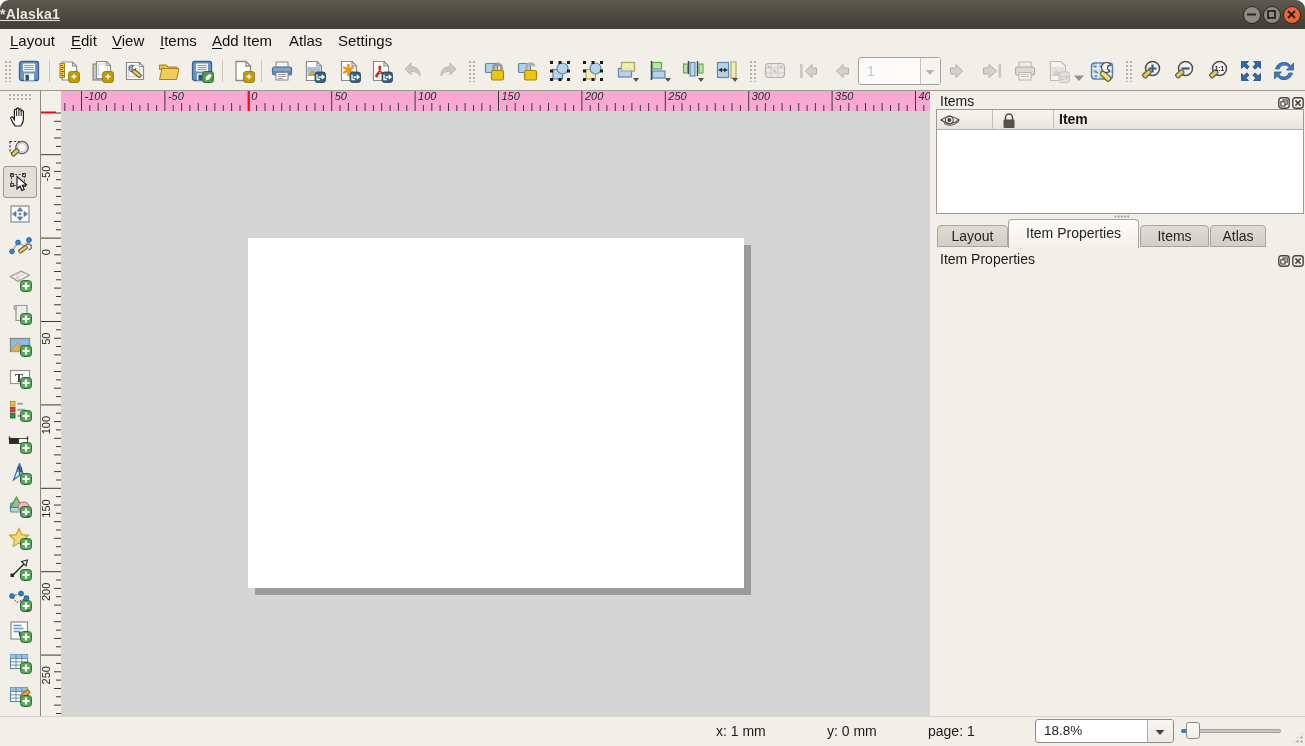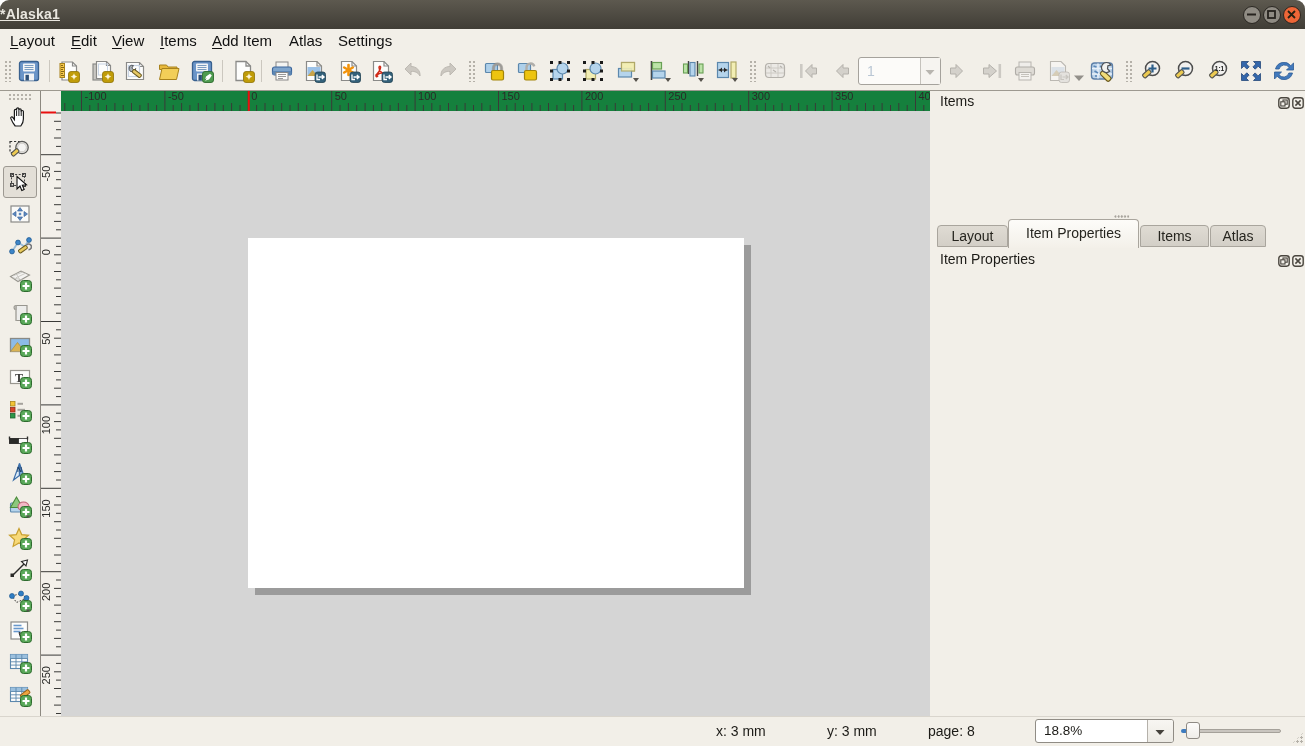--- a/index.html
+++ b/index.html
@@ -11,21 +11,21 @@
 .mi{top:32px;font-size:15px;color:#111;}
 #toolbar{left:0;top:52px;width:1305px;height:38px;background:#f2efe8;}
 .ti{position:absolute;top:59px;width:24px;height:24px;}
 .tsep{position:absolute;top:60px;width:1px;height:22px;background:#cbc7bf;}
 .grip{position:absolute;top:60px;width:8px;height:22px;background-image:radial-gradient(circle at 2px 2px,#b5b1a9 1px,transparent 1.2px);background-size:4px 4px;}
 #lefttb{left:0;top:90px;width:40px;height:626px;background:#f2efe8;}
 .li{position:absolute;left:8px;width:24px;height:24px;}
 #canvas{left:61px;top:111px;width:869px;height:605px;background:#d5d5d5;}
 #page{position:absolute;background:#ffffff;}
 #pageshadow{position:absolute;background:#9b9b9b;}
-#rtop{left:61px;top:90px;width:869px;height:21px;background:#15803d;}
+#rtop{left:61px;top:90px;width:869px;height:21px;background:#f9a8d4;font-style:italic;}
 #rleft{left:41px;top:111px;width:20px;height:605px;background:#f3f0ea;}
 #rcorner{left:41px;top:90px;width:20px;height:21px;background:#f3f0ea;}
 #panel{left:931px;top:91px;width:374px;height:625px;background:#f2efe8;}
 .ptitle{font-size:14px;color:#1c1b17;}
 .dockbtn{position:absolute;width:12px;height:12px;}
 #itemsframe{position:absolute;left:5px;top:18px;width:368px;height:105px;border:1px solid #9d9a94;background:#fff;}
 #itemshead{position:absolute;left:0;top:0;width:100%;height:20px;background:linear-gradient(#f8f5f0,#e9e5de);border-bottom:1px solid #b5b1aa;}
 .hcol{position:absolute;top:0;height:20px;border-right:1px solid #c5c1ba;}
 .tab{position:absolute;font-size:14px;color:#26251f;text-align:center;border:1px solid #a9a59d;border-radius:4px 4px 0 0;}
 .tab.inactive{top:134px;height:22px;background:linear-gradient(#dfdbd3,#d3cfc7);line-height:21px;}
@@ -663,40 +663,60 @@
 <span class="abs ptitle" style="left:9px;top:2px;">Items</span>
 <span class="dockbtn" style="left:347px;top:4px;"><svg width="12" height="12" viewBox="0 0 12 12">
           <rect x="0.8" y="0.8" width="10.4" height="10.4" rx="2.6" fill="none" stroke="#4a463f" stroke-width="1.4"></rect>
           <rect x="5" y="3" width="4.2" height="4.2" fill="none" stroke="#4a463f" stroke-width="1.1"></rect>
           <rect x="2.8" y="4.8" width="4.2" height="4.2" fill="#f2efe8" stroke="#4a463f" stroke-width="1.1"></rect>
         </svg></span>
 <span class="dockbtn" style="left:361px;top:4px;"><svg width="12" height="12" viewBox="0 0 12 12">
           <rect x="0.8" y="0.8" width="10.4" height="10.4" rx="2.6" fill="none" stroke="#4a463f" stroke-width="1.4"></rect>
           <path d="M3.4 3.4 L8.6 8.6 M8.6 3.4 L3.4 8.6" stroke="#4a463f" stroke-width="1.5"></path>
         </svg></span>
+<div id="itemsframe">
+        <div id="itemshead">
+<div class="hcol" style="left:0;width:56px;">
+            <svg style="position:absolute;left:3px;top:2px;" width="20" height="16" viewBox="0 0 20 16">
+              <path d="M1 8 Q10 1 19 8 Q10 15 1 8 Z" fill="none" stroke="#4a4741" stroke-width="1.1"></path>
+              <circle cx="9.3" cy="8" r="4" fill="none" stroke="#4a4741" stroke-width="1.1"></circle>
+              <circle cx="9.3" cy="8" r="2" fill="#4a4741"></circle>
+              <path d="M9.3 4 a4 4 0 0 1 3.4 2" fill="none" stroke="#4a4741" stroke-width="0.8"></path>
+              <path d="M4 11.5 Q11 16 19 9.5" fill="none" stroke="#4a4741" stroke-width="0.9"></path>
+            </svg>
+          </div>
+<div class="hcol" style="left:56px;width:61px;">
+            <svg style="position:absolute;left:8px;top:2px;" width="16" height="17" viewBox="0 0 16 17">
+              <path d="M4.5 8 v-2.5 a3.5 3.5 0 0 1 7 0 V8" fill="none" stroke="#55524c" stroke-width="1.6"></path>
+              <rect x="2.5" y="7.5" width="11" height="8.5" rx="1" fill="#55524c"></rect>
+            </svg>
+          </div>
+<span style="position:absolute;left:122px;top:1px;font-size:14px;font-weight:600;color:#15140f;">Item</span>
+</div>
+      </div>
 <div class="abs" style="left:183px;top:124px;width:16px;height:3px;background-image:radial-gradient(circle at 1.5px 1.5px,#a5a19a 1px,transparent 1.2px);background-size:3.2px 3px;"></div>
 <div class="tab inactive" style="left:6px;width:71px;">Layout</div>
 <div class="tab active" style="left:77px;width:131px;">Item Properties</div>
 <div class="tab inactive" style="left:209px;width:69px;">Items</div>
 <div class="tab inactive" style="left:279px;width:56px;">Atlas</div>
 <span class="abs ptitle" style="left:9px;top:160px;">Item Properties</span>
 <span class="dockbtn" style="left:347px;top:162px;"><svg width="12" height="12" viewBox="0 0 12 12">
           <rect x="0.8" y="0.8" width="10.4" height="10.4" rx="2.6" fill="none" stroke="#4a463f" stroke-width="1.4"></rect>
           <rect x="5" y="3" width="4.2" height="4.2" fill="none" stroke="#4a463f" stroke-width="1.1"></rect>
           <rect x="2.8" y="4.8" width="4.2" height="4.2" fill="#f2efe8" stroke="#4a463f" stroke-width="1.1"></rect>
         </svg></span>
 <span class="dockbtn" style="left:361px;top:162px;"><svg width="12" height="12" viewBox="0 0 12 12">
           <rect x="0.8" y="0.8" width="10.4" height="10.4" rx="2.6" fill="none" stroke="#4a463f" stroke-width="1.4"></rect>
           <path d="M3.4 3.4 L8.6 8.6 M8.6 3.4 L3.4 8.6" stroke="#4a463f" stroke-width="1.5"></path>
         </svg></span>
 </div>
 <div class="abs" id="statusbar"></div>
-<span class="abs st" style="left:716px;">x: 3 mm</span>
-<span class="abs st" style="left:827px;">y: 3 mm</span>
-<span class="abs st" style="left:928px;">page: 8</span>
+<span class="abs st" style="left:716px;">x: 1 mm</span>
+<span class="abs st" style="left:827px;">y: 0 mm</span>
+<span class="abs st" style="left:928px;">page: 1</span>
 <div class="abs" style="left:1035px;top:719px;width:139px;height:24px;background:#fff;border:1px solid #908c85;border-radius:3px;">
 <span style="position:absolute;left:8px;top:3px;font-size:13.5px;color:#1c1b17;">18.8%</span>
 <div style="position:absolute;right:0;top:0;width:26px;height:100%;border-left:1px solid #b5b1aa;background:linear-gradient(#f8f6f2,#eceae4);border-radius:0 2px 2px 0;"></div>
 <svg style="position:absolute;right:7px;top:9px;" width="12" height="7">
         <path d="M1.5 1 h9 l-4.5 5 z" fill="#44413b"></path>
       </svg>
     </div>
 <div class="abs" style="left:1183px;top:729px;width:98px;height:4px;background:#c9c5bf;border:1px solid #a5a19a;border-radius:2px;"></div>
 <div class="abs" style="left:1181px;top:729px;width:6px;height:4px;background:#3d7bbf;border-radius:2px;"></div>
 <div class="abs" style="left:1186px;top:722px;width:14px;height:17px;background:linear-gradient(#fcfbfa,#efede9);border:1px solid #8e8a84;border-radius:3px;"></div>

